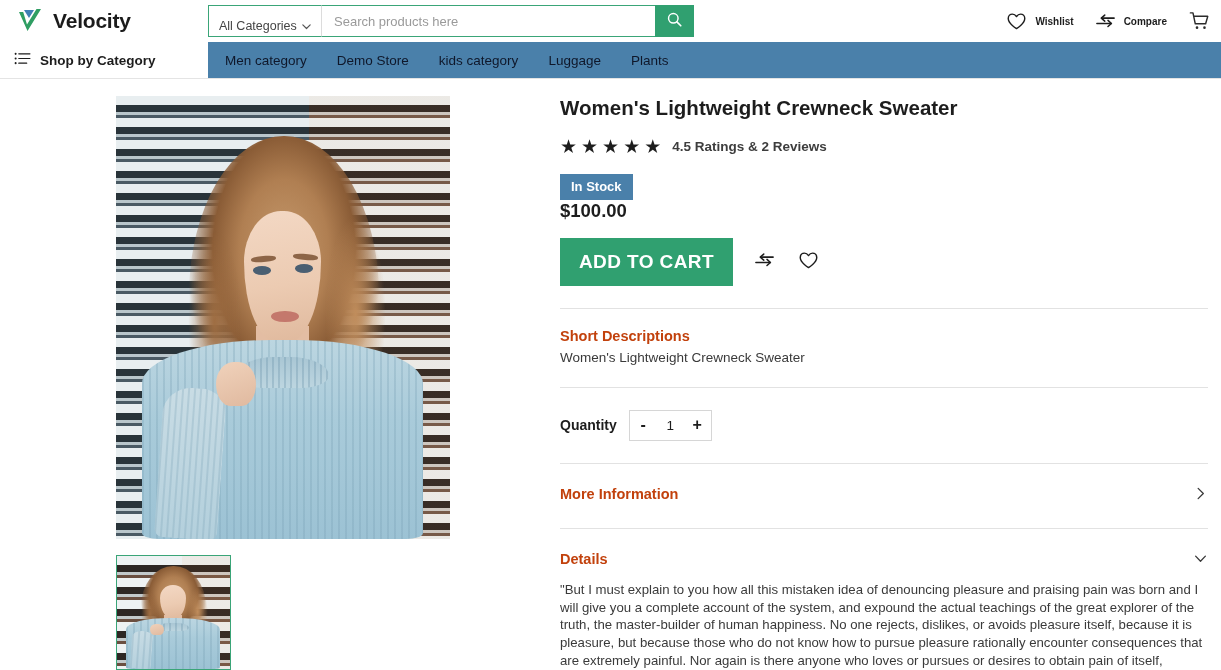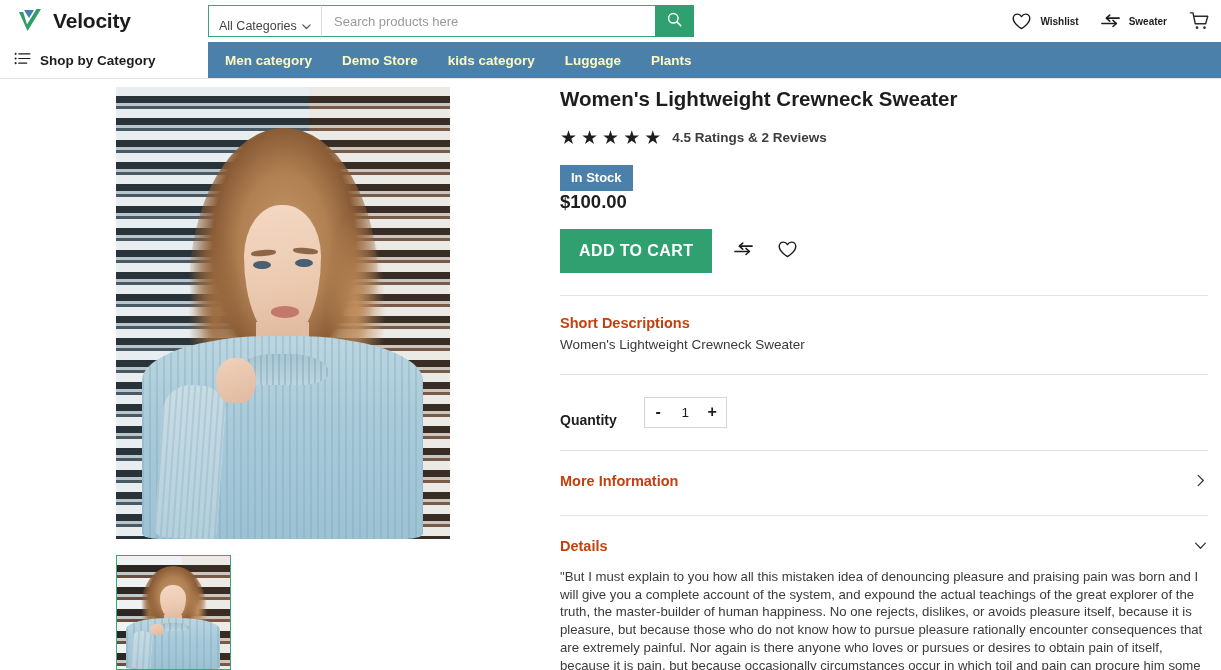--- a/index.html
+++ b/index.html
@@ -115,31 +115,31 @@
   .shopcat-label { font-size: 13.5px; font-weight: bold; color: #1d1d1d; }
   .navbar {
     flex: 1;
     background: #4a80aa;
     display: flex;
     align-items: center;
     padding-left: 17px;
     gap: 30px;
   }
   .nav-item {
-    color: #fef9c3;
+    color: #0f172a;
     font-size: 13.5px;
-    font-weight: bold;
+    font-weight: normal;
     cursor: pointer;
     white-space: nowrap;
   }
 
   
   .main {
     display: flex;
-    padding-top: 8px;
+    padding-top: 17px;
     height: 591px;
   }
   .gallery {
     width: 555px;
     flex: 0 0 555px;
     display: flex;
     flex-direction: column;
     align-items: center;
     padding-left: 10px;
   }
@@ -298,21 +298,21 @@
   }
   .buy-row {
     display: flex; align-items: center; gap: 19px;
     margin-top: 16px;
   }
   .atc-btn {
     background: #30a070;
     color: #ffffff;
     border: none;
     font-family: "Liberation Sans", sans-serif;
-    font-size: 16px;
+    font-size: 19px;
     font-weight: bold;
     letter-spacing: .4px;
     padding: 13px 19px;
     cursor: pointer;
   }
   .icon-btn {
     background: none; border: none; cursor: pointer;
     display: flex; align-items: center; justify-content: center;
     padding: 2px;
   }
@@ -321,21 +321,21 @@
 
   .sec-title {
     font-size: 14.5px; font-weight: bold; color: #c2410c;
   }
   .short-desc-block { margin-top: 19px; }
   .short-desc-text {
     font-size: 13.5px; color: #3a3a3a; margin-top: 6px;
   }
 
   .qty-row {
-    display: flex; align-items: flex-end; gap: 27px;
+    display: flex; align-items: center; gap: 12px;
     margin-top: 22px;
   }
   .qty-label { font-size: 14px; font-weight: bold; color: #1d1d1d; }
   .stepper {
     display: flex; align-items: stretch;
     border: 1px solid #d6d6d6; height: 31px;
   }
   .step-btn {
     width: 27px; background: #fff; border: none; cursor: pointer;
     font-size: 16px; font-weight: bold; color: #1d1d1d;
@@ -408,21 +408,21 @@
     </div>
     <div class="hdr-action">
       <span class="hdr-icon">
         <svg viewBox="0 0 22 18" width="21" height="18" aria-hidden="true">
           <path d="M2 11.6 H17" stroke="#1d1d1d" stroke-width="1.6" stroke-linecap="round"></path>
           <path d="M13.6 8.4 L17.2 11.6 L13.6 14.8" fill="none" stroke="#1d1d1d" stroke-width="1.6" stroke-linecap="round" stroke-linejoin="round"></path>
           <path d="M20 6.0 H7" stroke="#1d1d1d" stroke-width="1.6" stroke-linecap="round"></path>
           <path d="M10.2 2.8 L6.6 6.0 L10.2 9.2" fill="none" stroke="#1d1d1d" stroke-width="1.6" stroke-linecap="round" stroke-linejoin="round"></path>
         </svg>
       </span>
-      <span>Sweater</span>
+      <span>Compare</span>
     </div>
     <div class="hdr-action">
       <span class="hdr-icon">
         <svg viewBox="0 0 24 24" width="23" height="23" aria-hidden="true">
           <path d="M2.5 3 H5.2 L7.6 14.4 H18.4 L20.6 6.6 H6.1" fill="none" stroke="#2b2b2b" stroke-width="1.5" stroke-linecap="round" stroke-linejoin="round"></path>
           <circle cx="9.4" cy="18.4" r="1.35" fill="#2b2b2b"></circle>
           <circle cx="17.2" cy="18.4" r="1.35" fill="#2b2b2b"></circle>
         </svg>
       </span>
     </div>

